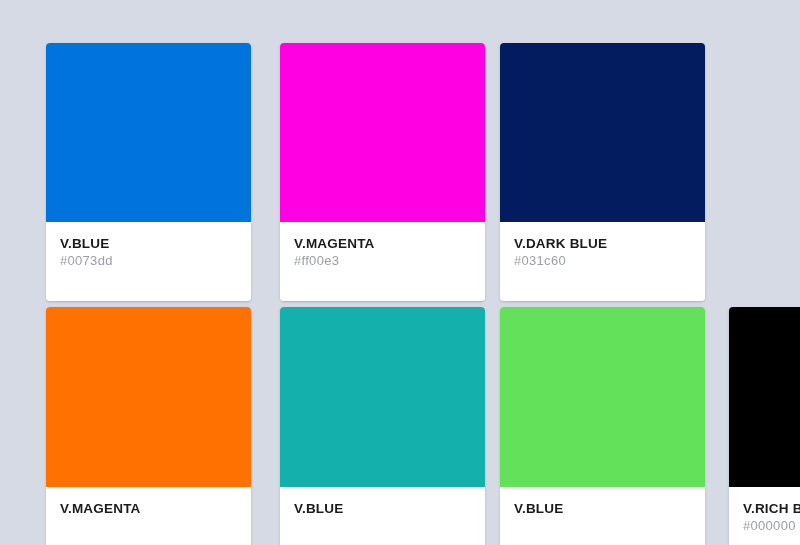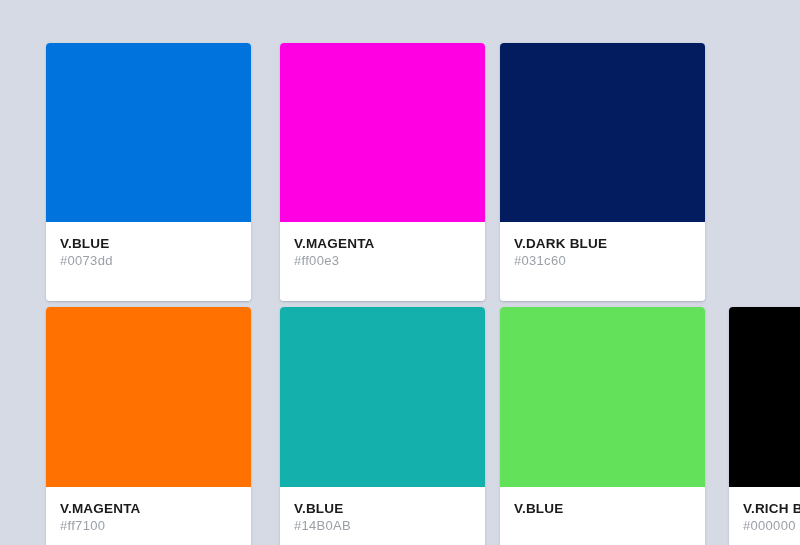--- a/index.html
+++ b/index.html
@@ -94,28 +94,26 @@
       <div class="swatch-color" style="background: rgb(3, 28, 96); height: 179px;"></div>
       <div class="swatch-meta">
         <div class="swatch-name">V.DARK BLUE</div>
         <div class="swatch-hex">#031c60</div>
       </div>
     </div>
     <div class="swatch-card col-0 row-1">
       <div class="swatch-color" style="background: rgb(255, 113, 0); height: 180px;"></div>
       <div class="swatch-meta">
         <div class="swatch-name">V.MAGENTA</div>
-        <div class="swatch-hex">#ff7100</div>
       </div>
     </div>
     <div class="swatch-card col-1 row-1">
       <div class="swatch-color" style="background: rgb(20, 176, 171); height: 180px;"></div>
       <div class="swatch-meta">
         <div class="swatch-name">V.BLUE</div>
-        <div class="swatch-hex">#14B0AB</div>
       </div>
     </div>
     <div class="swatch-card col-2 row-1">
       <div class="swatch-color" style="background: rgb(100, 225, 90); height: 180px;"></div>
       <div class="swatch-meta">
         <div class="swatch-name">V.BLUE</div>
       </div>
     </div>
     <div class="swatch-card col-3 row-1">
       <div class="swatch-color" style="background: rgb(0, 0, 0); height: 180px;"></div>

